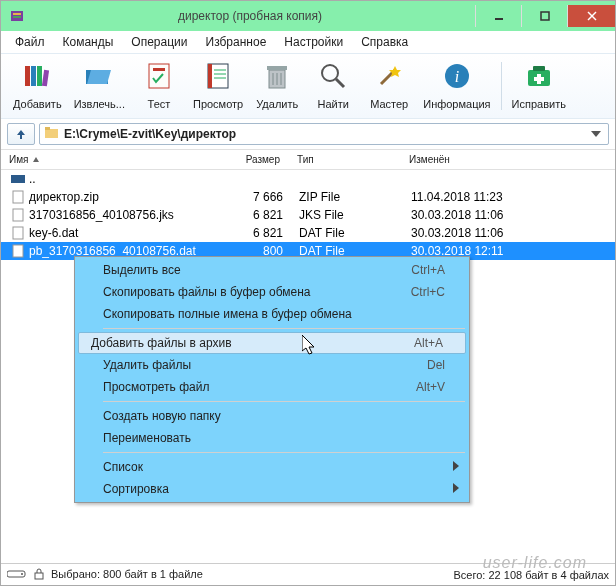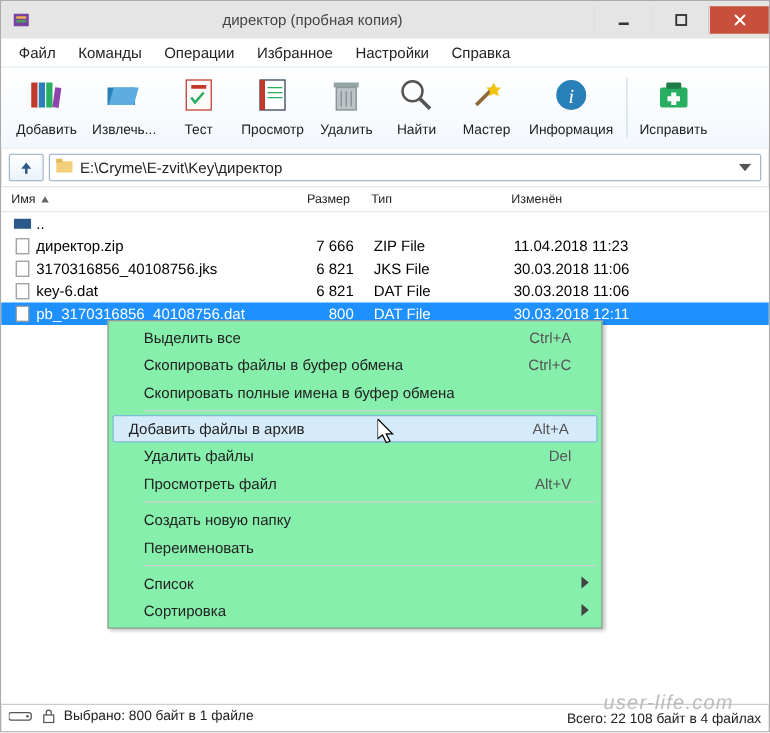--- a/index.html
+++ b/index.html
@@ -1,33 +1,33 @@
 <!DOCTYPE html>
 <html><head>
 <meta charset="utf-8">
 <style>
 * { box-sizing: border-box; margin: 0; padding: 0; }
 body { font-family: "Segoe UI", Tahoma, sans-serif; font-size: 12px; background: #fff; width: 616px; height: 586px; overflow: hidden; }
 .window { width: 616px; height: 586px; border: 1px solid #aaa; background: #fff; display: flex; flex-direction: column; }
-.titlebar { height: 30px; background: #e5e5e5; display: flex; align-items: center; }
+.titlebar { height: 30px; background: #86efac; display: flex; align-items: center; }
 .titlebar-icon { width: 16px; height: 16px; margin-left: 8px; }
 .titlebar-title { flex: 1; text-align: center; color: #444; font-size: 12px; }
 .winbtn { width: 46px; height: 22px; display: flex; align-items: center; justify-content: center; border-left: 1px solid #ddd; font-size: 12px; }
 .winbtn.close { background: #c94f3d; color: #fff; width: 48px; }
 .menubar { display: flex; gap: 2px; padding: 2px 6px; background: #fff; }
 .menubar-item { padding: 2px 8px; color: #222; }
 .toolbar { display: flex; align-items: flex-start; padding: 4px 6px; background: #fff; border-top: 1px solid #e2ecf4; border-bottom: 1px solid #e2ecf4; background: linear-gradient(#fff,#f3f8fd); }
 .tool-group { display: flex; }
 .toolbtn { display: flex; flex-direction: column; align-items: center; padding: 2px 6px 4px 6px; min-width: 56px; }
 .toolbtn .ticon { width: 32px; height: 32px; display: flex; align-items: center; justify-content: center; }
 .toolbtn .tlabel { font-size: 11px; margin-top: 6px; color: #222; white-space: nowrap; }
 .tool-sep { width: 1px; background: #d0dde8; margin: 4px 4px; align-self: stretch; }
 .addrbar { display: flex; align-items: center; padding: 4px 6px; gap: 4px; border-bottom: 1px solid #e0e0e0; }
 .up-btn { width: 28px; height: 22px; border: 1px solid #a5b9cc; border-radius: 2px; display: flex; align-items: center; justify-content: center; background: linear-gradient(#fff,#eaf2f8); }
-.addr-input { flex: 1; height: 22px; border: 1px solid #a5b9cc; border-radius: 2px; display: flex; align-items: center; background: #fff; padding: 0 4px; }
+.addr-input { flex: 1; height: 22px; border: 1px solid #a5b9cc; border-radius: 2px; display: flex; align-items: center; background: #fff; padding: 0 4px; font-weight: bold; }
 .addr-input .path { font-size: 12px; color: #222; }
 .addr-input .drop { margin-left: auto; width: 16px; display:flex; justify-content:center; }
 .listhdr { display: flex; background: #fff; border-bottom: 1px solid #e0e0e0; }
 .listhdr .col { padding: 4px 8px; font-size: 10px; color: #222; border-right: 1px solid transparent; }
 .col-name { width: 220px; display:flex; align-items:center; gap:4px; }
 .col-size { width: 68px; text-align: right; }
 .col-type { width: 112px; }
 .col-mod { width: 130px; }
 .filelist { flex: 0 0 auto; background: #fff; }
 .row { display: flex; align-items: center; height: 18px; padding: 0 2px; }
@@ -35,21 +35,21 @@
 .row .c-name { width: 220px; display: flex; align-items: center; gap: 4px; }
 .row .c-size { width: 68px; text-align: right; }
 .row .c-type { width: 112px; }
 .row .c-mod { width: 130px; }
 .row.selected { background: #1e90ff; color: #fff; }
 .ficon { width: 14px; height: 14px; display:flex; align-items:center; justify-content:center; }
 .listarea { flex: 1; background: #fff; }
 .statusbar { height: 22px; border-top: 1px solid #ccc; display: flex; align-items: center; padding: 0 6px; font-size: 11px; color: #222; }
 .statusbar .sleft { flex: 1; display:flex; align-items:flex-start; gap: 6px;}
 .statusbar .sright { }
-.ctxmenu { position: absolute; left: 74px; top: 256px; width: 396px; background: #86efac; border: 1px solid #979797; box-shadow: 2px 2px 3px rgba(0,0,0,0.25); padding: 2px; margin-left: 12px; }
+.ctxmenu { position: absolute; left: 74px; top: 256px; width: 396px; background: #7dd3fc; border: 1px solid #979797; box-shadow: 2px 2px 3px rgba(0,0,0,0.25); padding: 2px; }
 .ctxitem { display: flex; align-items: center; height: 22px; padding: 0 22px 0 26px; font-size: 12px; color: #222; position: relative; }
 .ctxitem .lbl { flex: 1; }
 .ctxitem .shortcut { color: #555; }
 .ctxitem.highlight { background: #d6ebfa; border: 1px solid #7fbadc; border-radius: 2px; margin: 0 1px; padding-left: 12px; }
 .ctxsep { height: 1px; background: #d0d0d0; margin: 3px 2px 3px 26px; }
 .ctx-arrow { position: absolute; right: 8px; }
 .cursor { position: absolute; left: 302px; top: 335px; pointer-events: none; }
 .watermark { position: absolute; right: 29px; bottom: 14px; color: #bbb; font-size: 16px; font-style: italic; letter-spacing: 1px; }
 </style>
 </head>

